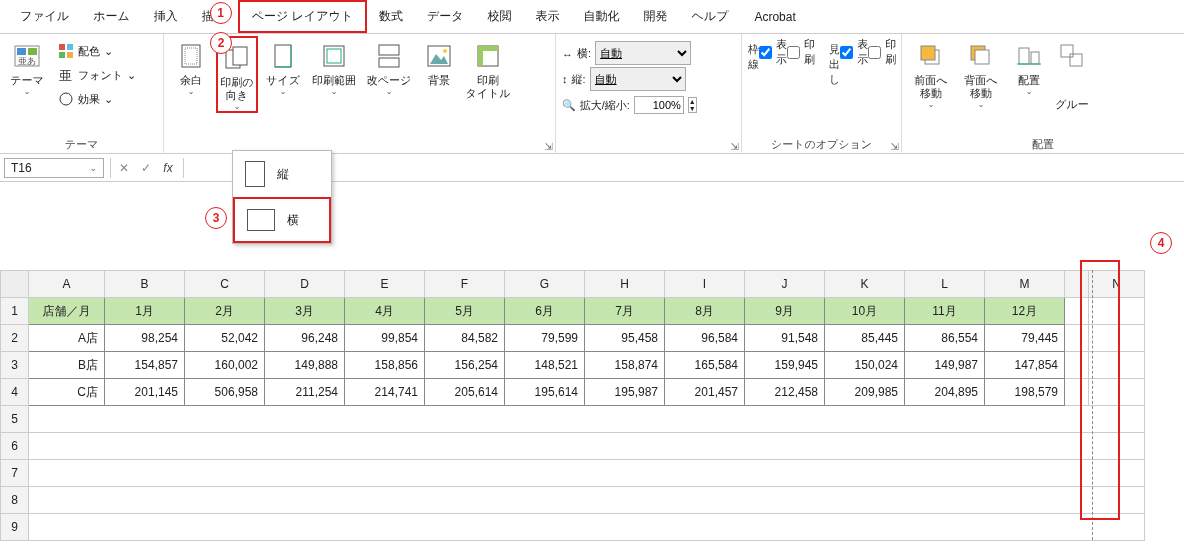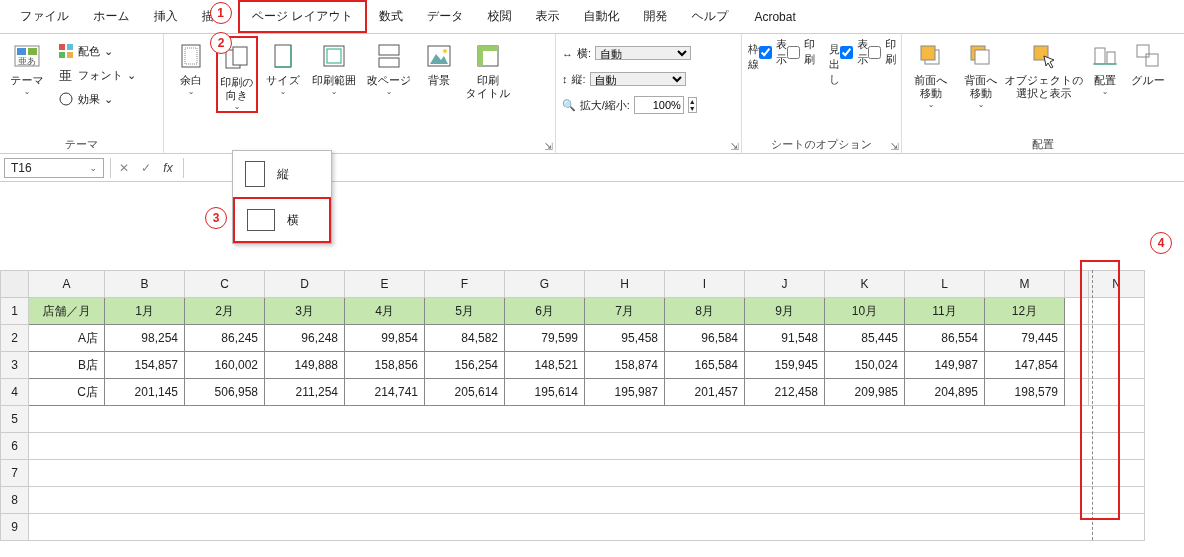--- a/index.html
+++ b/index.html
@@ -20,21 +20,21 @@
   .big-btn .ic { width: 32px; height: 32px; display: flex; align-items: center; justify-content: center; }
   .big-btn .lbl { font-size: 11px; text-align: center; line-height: 1.2; margin-top: 2px; }
   .big-btn .caret { font-size: 8px; color: #555; }
 
   .stack { display: flex; flex-direction: column; gap: 2px; padding-top: 4px; }
   .stack-item { display: flex; align-items: center; gap: 4px; height: 22px; padding: 0 6px; cursor: pointer; font-size: 11px; }
   .mini-ic { width: 16px; height: 16px; display: inline-block; }
 
   .scale-row { display: flex; align-items: center; gap: 4px; height: 22px; font-size: 11px; }
   .scale-row select, .scale-row input { font-size: 11px; border: 1px solid #aaa; }
-  .scale-row select { width: 96px; height: 14px; }
+  .scale-row select { width: 96px; height: 24px; text-decoration: underline; }
   .scale-row input.pct { width: 50px; height: 18px; text-align: right; padding-right: 2px; }
 
   .check-col { display: flex; flex-direction: row; padding-top: 2px; }
   .check-col .hdr { font-size: 11px; color: #333; }
   .check-col label { display: flex; align-items: center; gap: 4px; font-size: 11px; height: 20px; }
 
   .annotation { position: absolute; width: 22px; height: 22px; border: 1px solid #e02020; border-radius: 50%; color: #e02020; font-size: 12px; display: flex; align-items: center; justify-content: center; background: #fff; z-index: 20; font-weight: bold; }
   .redbox { border: 2px solid #e02020; }
 
   .dropdown { position: absolute; left: 232px; top: 150px; width: 100px; background: #fff; border: 1px solid #bbb; box-shadow: 2px 2px 4px rgba(0,0,0,0.2); z-index: 15; }
@@ -291,42 +291,32 @@
         <span class="ic">
             <svg width="28" height="28">
               <rect x="4" y="4" width="14" height="14" fill="#f5b942" stroke="#888"></rect>
               <rect x="8" y="8" width="14" height="14" fill="#fff" stroke="#888"></rect>
             </svg>
           </span>
         <span class="lbl" style="white-space:pre">背面へ
 移動</span>
           <span class="caret">⌄</span>
       </div>
-      <div class="big-btn" style="width:72px;">
-        <span class="ic">
-            <svg width="28" height="28">
-              <rect x="4" y="4" width="14" height="14" fill="#f5b942" stroke="#888"></rect>
-              <path d="M14 14 l10 4 l-4 2 l3 5 l-2 1 l-3-5 l-2 3 z" fill="#fff" stroke="#333"></path>
-            </svg>
-          </span>
-        <span class="lbl" style="white-space:pre">オブジェクトの
-選択と表示</span>
-      </div>
       <div class="big-btn">
         <span class="ic">
             <svg width="28" height="28">
               <rect x="4" y="6" width="10" height="16" fill="#fff" stroke="#888"></rect>
               <rect x="16" y="10" width="8" height="12" fill="#fff" stroke="#888"></rect>
               <line x1="2" y1="22" x2="26" y2="22" stroke="#2a7"></line>
             </svg>
           </span>
         <span class="lbl">配置</span>
           <span class="caret">⌄</span>
       </div>
-      <div class="big-btn" style="width:36px;">
+      <div class="big-btn" style="width:36px;gap:24px;">
         <span class="ic">
             <svg width="28" height="28">
               <rect x="3" y="3" width="12" height="12" fill="none" stroke="#888"></rect>
               <rect x="12" y="12" width="12" height="12" fill="none" stroke="#888"></rect>
             </svg>
           </span>
         <span class="lbl">グルー</span>
       </div>
     </div>
     <div class="group-label">配置</div>
@@ -413,21 +403,21 @@
       <td class="greenhdr">10月</td>
       <td class="greenhdr">11月</td>
       <td class="greenhdr">12月</td>
       <td></td>
       <td></td>
     </tr>
     <tr>
       <th class="rowhdr">2</th>
       <td class="firstcol">A店</td>
       <td class="datacell">98,254</td>
-      <td class="datacell">86,245</td>
+      <td class="datacell">52,042</td>
       <td class="datacell">96,248</td>
       <td class="datacell">99,854</td>
       <td class="datacell">84,582</td>
       <td class="datacell">79,599</td>
       <td class="datacell">95,458</td>
       <td class="datacell">96,584</td>
       <td class="datacell">91,548</td>
       <td class="datacell">85,445</td>
       <td class="datacell">86,554</td>
       <td class="datacell">79,445</td>

